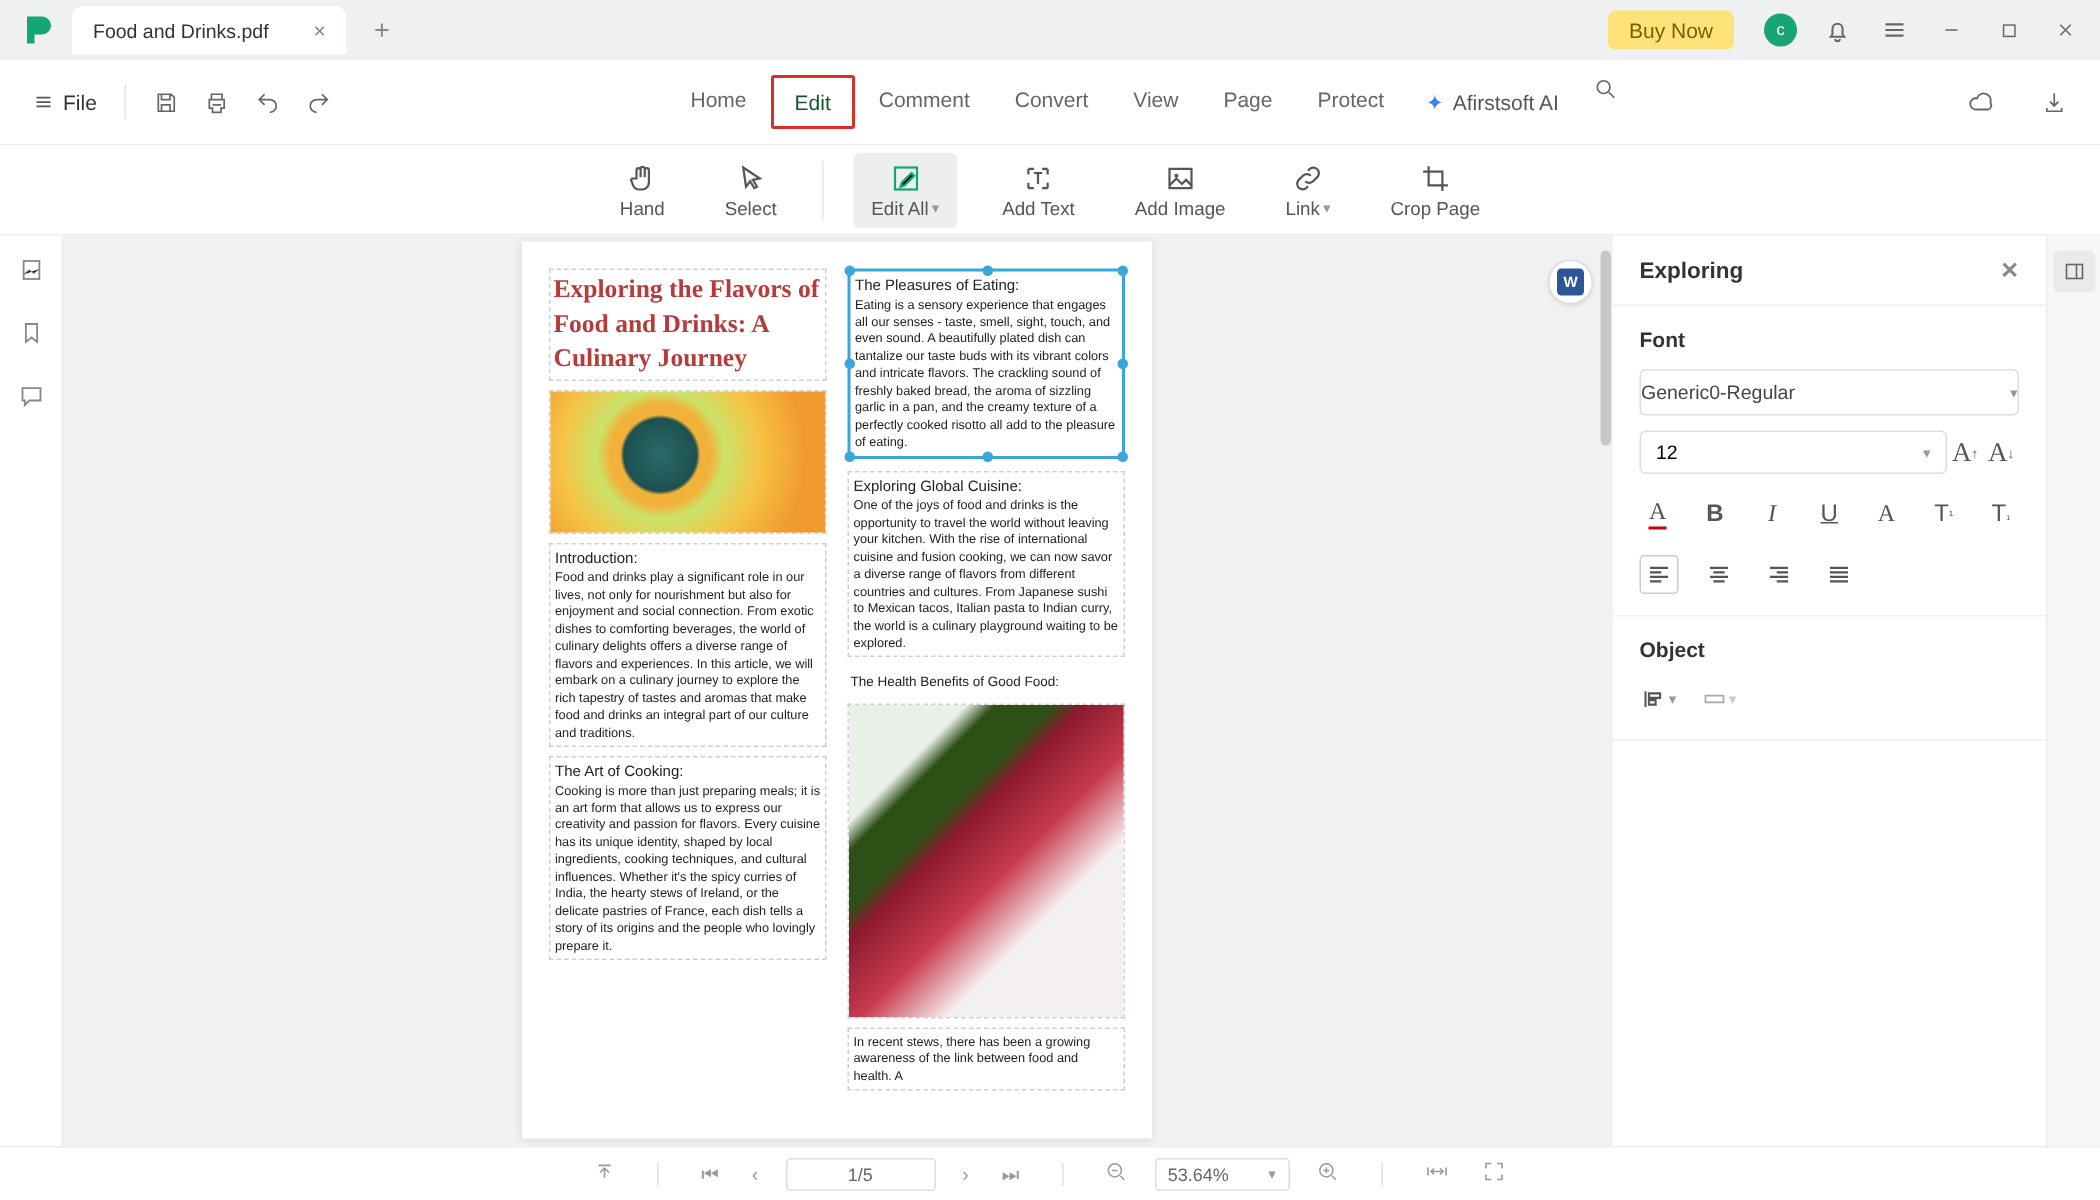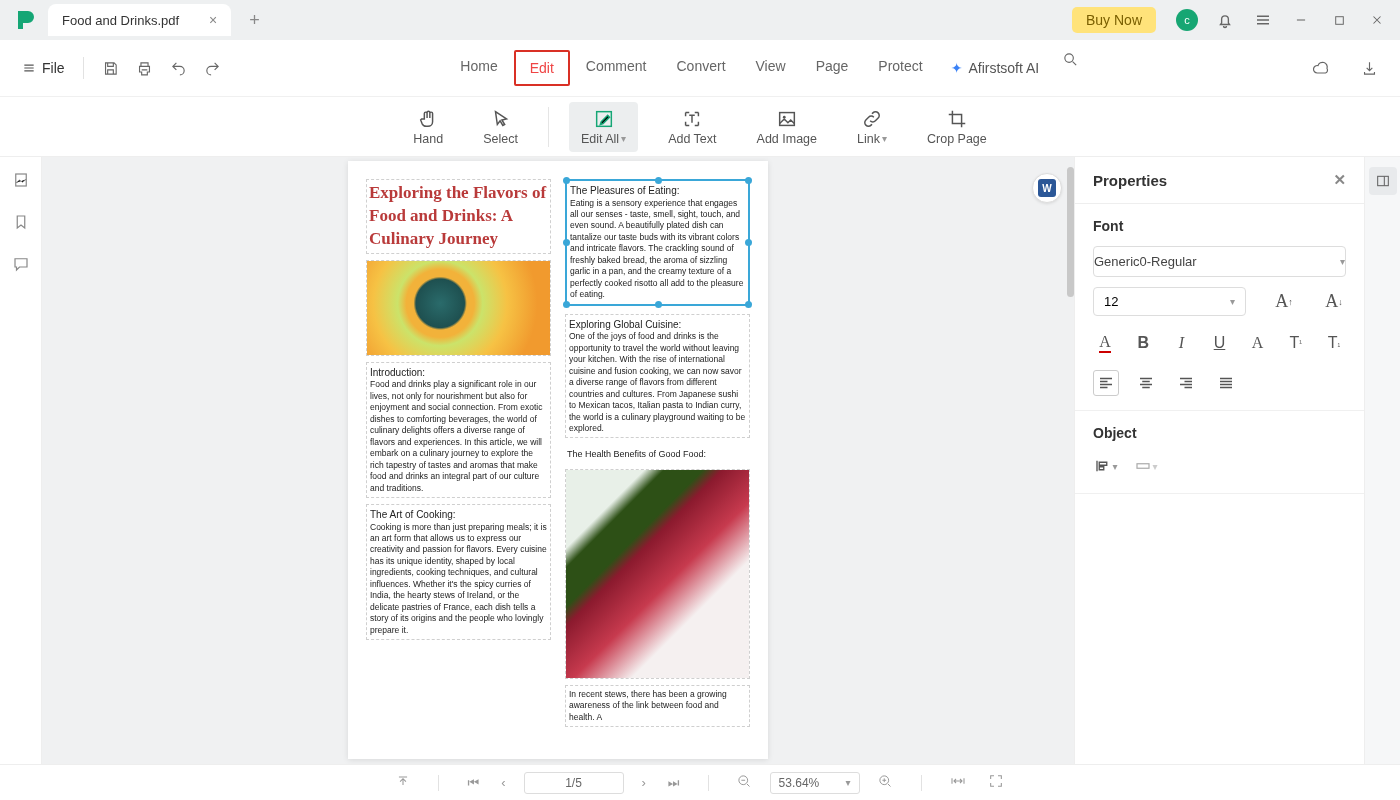--- a/index.html
+++ b/index.html
@@ -16,21 +16,21 @@
 .title-icon { width: 18px; height: 18px; margin: 0 10px; color: #666; display: flex; align-items: center; justify-content: center; cursor: pointer; }
 .avatar-badge { width: 22px; height: 22px; border-radius: 50%; background: #17a673; color: #fff; display: flex; align-items: center; justify-content: center; font-size: 11px; margin: 0 8px; }
 
 
 .mainbar { height: 57px; background: #fff; display: flex; align-items: center; padding: 0 14px; border-bottom: 1px solid #f0f0f0; }
 .file-btn { display: flex; align-items: center; gap: 6px; font-size: 14px; color: #333; padding: 4px 8px; cursor: pointer; }
 .vr { width: 1px; height: 22px; background: #e2e2e2; margin: 0 10px; }
 .small-icon { width: 18px; height: 18px; color: #666; margin: 0 8px; display: flex; align-items: center; justify-content: center; cursor: pointer; }
 .menu-center { flex: 1; display: flex; justify-content: center; gap: 2px; }
 .menu-item { padding: 8px 14px; font-size: 14px; color: #666; cursor: pointer; }
-.menu-item.active { color: #ef4444; border: 2px solid #d93025; border-radius: 2px; }
+.menu-item.active { color: #14532d; border: 2px solid #d93025; border-radius: 2px; }
 .ai-item { display: flex; align-items: center; gap: 6px; color: #555; font-size: 14px; padding: 6px 12px; }
 .ai-sparkle { color: #3b82f6; }
 .right-icons { display: flex; align-items: center; gap: 14px; }
 
 
 .ribbon { height: 60px; background: #fff; display: flex; justify-content: center; align-items: center; gap: 20px; border-bottom: 1px solid #eee; }
 .tool { display: flex; flex-direction: column; align-items: center; gap: 2px; padding: 4px 10px; cursor: pointer; font-size: 12.5px; color: #555; }
 .tool.active { background: #eceeef; border-radius: 4px; padding: 6px 12px; }
 .tool svg, .tool .glyph { width: 22px; height: 22px; color: #555; }
 .tool .label { display: flex; align-items: center; gap: 2px; }
@@ -61,21 +61,21 @@
 .word-badge { position: absolute; top: 16px; right: 12px; width: 30px; height: 30px; border-radius: 50%; background: #fff; border: 1px solid #ddd; display: flex; align-items: center; justify-content: center; box-shadow: 0 1px 3px rgba(0,0,0,0.1); }
 .word-badge-inner { width: 18px; height: 18px; background: #2b5797; color: #fff; font-size: 10px; font-weight: bold; border-radius: 3px; display: flex; align-items: center; justify-content: center; }
 
 .scrollbar-v { position: absolute; right: 0; top: 10px; width: 7px; height: 130px; background: #c8c8c8; border-radius: 4px; }
 
 .properties { width: 290px; background: #fff; border-left: 1px solid #eee; display: flex; flex-direction: column; }
 .prop-header { display: flex; justify-content: space-between; align-items: center; padding: 14px 18px; font-size: 15px; font-weight: 600; color: #333; border-bottom: 1px solid #eee; }
 .prop-section { padding: 14px 18px; border-bottom: 1px solid #f0f0f0; }
 .prop-section-title { font-size: 14px; font-weight: 600; color: #333; margin-bottom: 12px; }
 .select-box { border: 1px solid #ddd; border-radius: 4px; padding: 7px 0; font-size: 13px; color: #444; display: flex; justify-content: space-between; align-items: center; cursor: pointer; margin-bottom: 10px; }
-.font-row { display: flex; gap: 26px; align-items: center; margin-bottom: 14px; }
+.font-row { display: flex; gap: 0; align-items: center; margin-bottom: 14px; }
 .size-box { flex: 1; border: 1px solid #ddd; border-radius: 4px; padding: 6px 10px; font-size: 13px; display: flex; justify-content: space-between; align-items: center; }
 .inc-dec { width: 24px; height: 24px; display: flex; align-items: center; justify-content: center; cursor: pointer; color: #555; font-size: 18px; }
 .style-row { display: flex; gap: 14px; margin-bottom: 14px; }
 .style-btn { width: 26px; height: 26px; display: flex; align-items: center; justify-content: center; cursor: pointer; color: #555; font-size: 16px; }
 .align-row { display: flex; gap: 14px; }
 .align-btn { width: 26px; height: 26px; border: 1px solid transparent; display: flex; align-items: center; justify-content: center; cursor: pointer; }
 .align-btn.active { border: 1px solid #ccc; border-radius: 3px; }
 .object-row { display: flex; gap: 14px; align-items: center; }
 
 .side-tab { width: 36px; background: #f6f7f8; border-left: 1px solid #eee; display: flex; flex-direction: column; align-items: center; padding-top: 10px; }
@@ -309,21 +309,21 @@
       </div>
     </div>
     <div class="word-badge">
         <div class="word-badge-inner">W</div>
       </div>
     <div class="scrollbar-v"></div>
   </div>
 
   <div class="properties">
     <div class="prop-header">
-      <span>Properties</span>
+      <span>Exploring</span>
       <span style="cursor:pointer;color:#888;">✕</span>
     </div>
     <div class="prop-section">
       <div class="prop-section-title">Font</div>
       <div class="select-box">
         <span>Generic0-Regular</span>
         <span class="chev">▾</span>
       </div>
       <div class="font-row">
         <div class="size-box">

